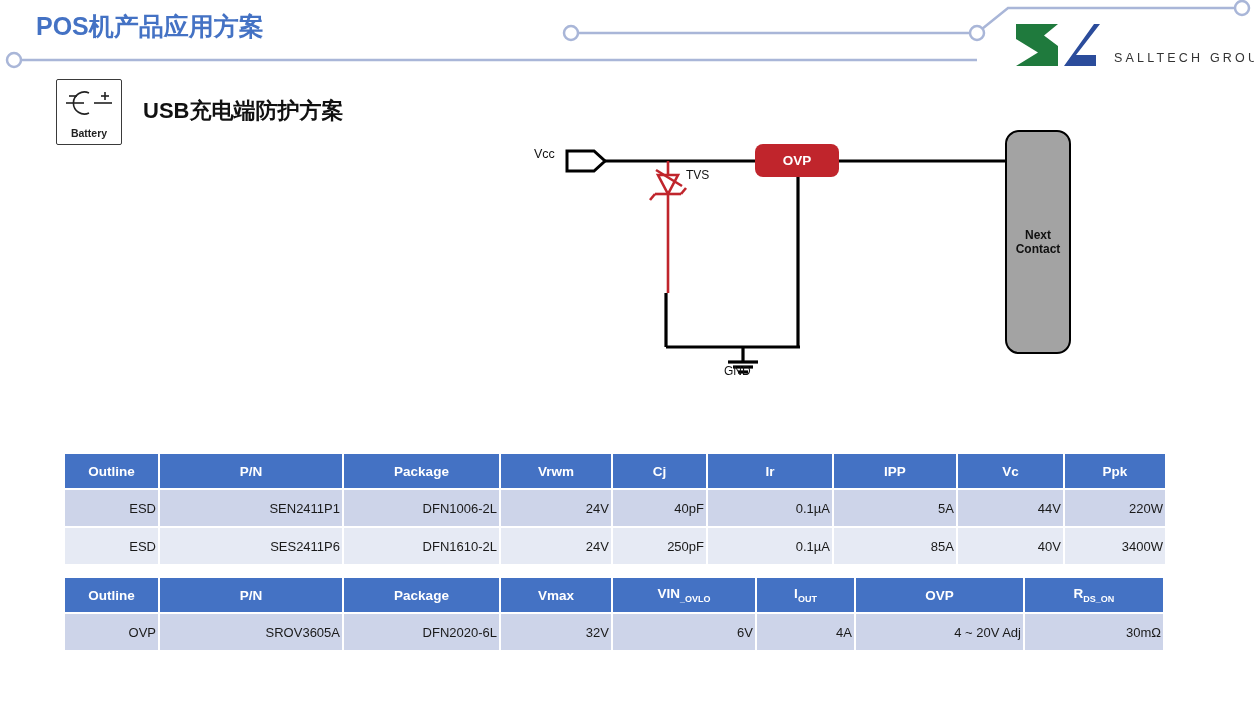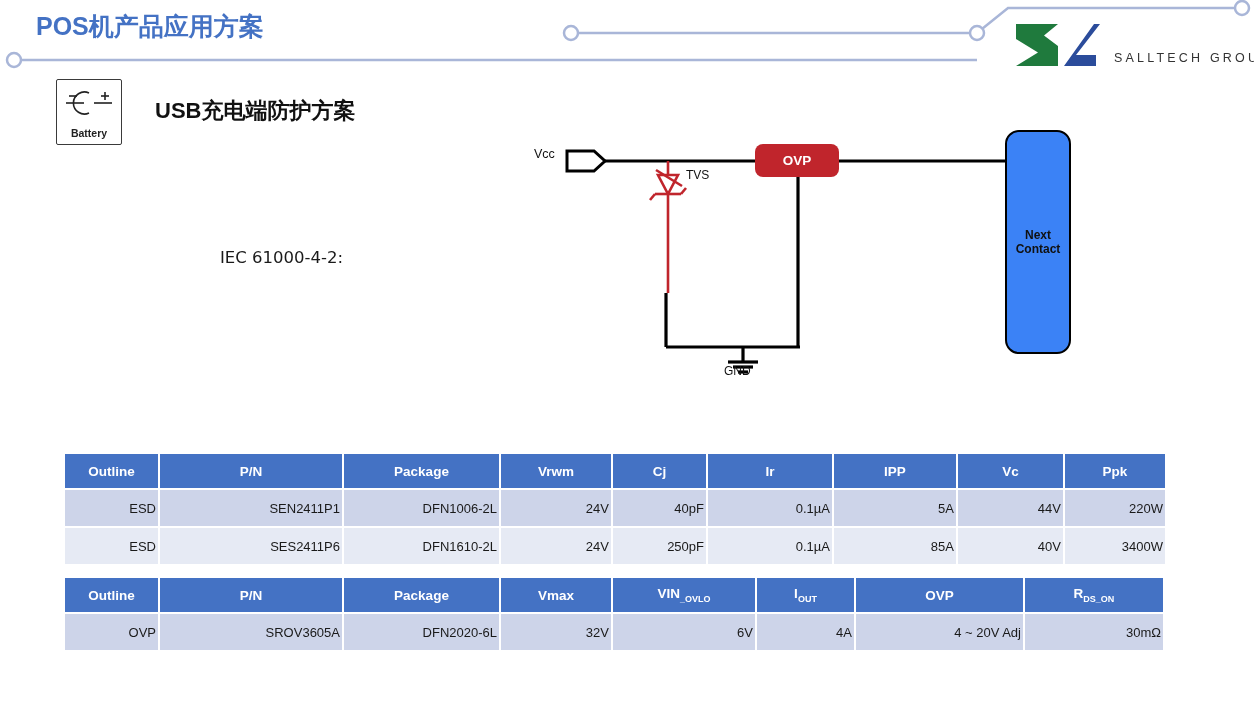--- a/index.html
+++ b/index.html
@@ -37,21 +37,20 @@
   #battery-label{
     position:absolute;left:0;right:0;bottom:5px;text-align:center;
     font-size:10.5px;font-weight:bold;color:#222;
   }
   
   #section-title{
     position:absolute;left:143px;top:96px;
     font-size:22px;font-weight:bold;color:#111;
     font-family:"DejaVu Serif","Liberation Serif",serif;
     white-space:nowrap;
-    margin-left:12px;
   }
   #section-title .lat{font-family:"Liberation Sans","DejaVu Sans",sans-serif;}
   
   #iec-note{
     position:absolute;left:220px;top:245px;
     font-size:16.5px;color:#1a1a1a;line-height:25px;white-space:nowrap;
     font-family:"DejaVu Sans","Liberation Sans",sans-serif;
   }
   
   #circuit{position:absolute;left:510px;top:118px;width:600px;height:290px;}
@@ -62,21 +61,21 @@
   #lbl-tvs{left:176px;top:50px;}
   #lbl-gnd{left:214px;top:246px;}
   #ovp-box{
     position:absolute;left:245px;top:26px;width:84px;height:33px;
     background:#C0252C;border-radius:8px;
     color:#fff;font-size:13.5px;font-weight:bold;
     display:flex;align-items:center;justify-content:center;
   }
   #next-box{
     position:absolute;left:495px;top:12px;width:62px;height:220px;
-    border:2.5px solid #000;border-radius:14px;background:#3b82f6;
+    border:2.5px solid #000;border-radius:14px;background:#a3a3a3;
     display:flex;align-items:center;justify-content:center;
     font-size:12px;font-weight:bold;color:#111;text-align:center;line-height:14px;
   }
   
   .tbl{position:absolute;left:63px;border-collapse:separate;border-spacing:2px 2px;}
   #table-esd{top:452px;}
   #table-ovp{top:576px;}
   .tbl th{
     background:#4472C4;color:#ffffff;font-size:13.5px;font-weight:bold;
     height:34px;padding:0 2px;text-align:center;border:0;
@@ -124,21 +123,20 @@
     <line x1="43" y1="6" x2="43" y2="14" stroke="#222" stroke-width="1.6"></line>
   </svg>
   <div id="battery-label">Battery</div>
 </div>
 
 <div id="section-title">
   <span class="lat">USB</span><span>充电端防护方案</span>
 </div>
 
 <div id="iec-note">
-  <div>IEC 61000-4-2:</div>
 </div>
 
 <div id="circuit">
   <svg width="600" height="290" viewBox="0 0 600 290">
 
     <path d="M57,33 L84,33 L95,43 L84,53 L57,53 Z" fill="#ffffff" stroke="#000" stroke-width="3"></path>
 
     <line x1="95" y1="43" x2="250" y2="43" stroke="#000" stroke-width="3.2"></line>
     <line x1="325" y1="43" x2="500" y2="43" stroke="#000" stroke-width="3.2"></line>
 

